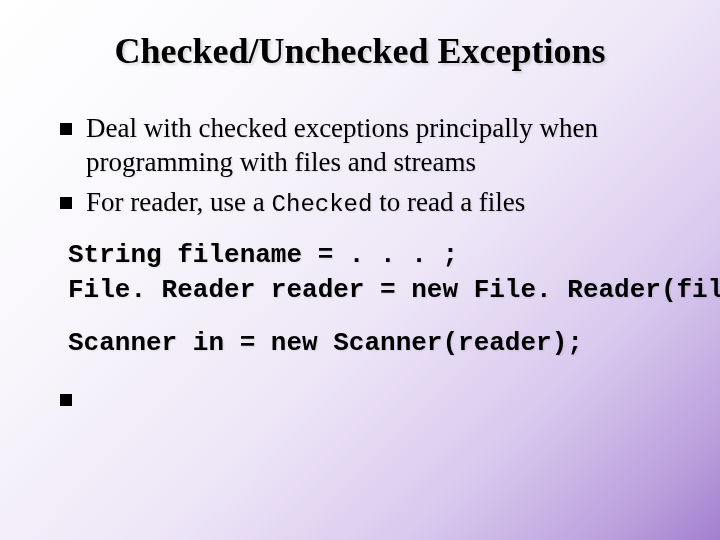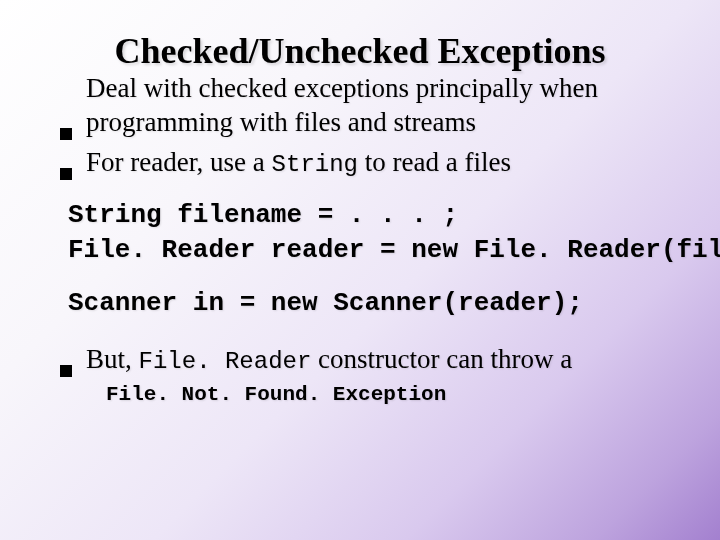--- a/index.html
+++ b/index.html
@@ -9,29 +9,30 @@
       font-family: "Times New Roman", Times, serif;
       background: linear-gradient(135deg, #ffffff 0%, #f8f6fb 30%, #ede6f7 55%, #d9c9ee 75%, #bda3de 90%, #a380cf 100%);
       padding: 30px 40px 40px 40px;
       overflow: hidden;
     }
     .title {
       font-size: 36px;
       font-weight: bold;
       text-align: center;
       color: #000;
+      margin-bottom: 40px;
       text-shadow: 2px 2px 3px rgba(0,0,0,0.15);
     }
     .bullets {
       margin-left: 20px;
       margin-bottom: 18px;
     }
     .bullet-row {
       display: flex;
-      align-items: flex-end;
+      align-items: flex-start;
       margin-bottom: 6px;
     }
     .bullet {
       width: 12px;
       height: 12px;
       background: #000;
       flex-shrink: 0;
       margin-top: 11px;
       margin-right: 14px;
     }
@@ -77,30 +78,26 @@
 <h1 class="title">Checked/Unchecked Exceptions</h1>
 
 <div class="bullets">
   <div class="bullet-row">
     <span class="bullet"></span>
     <span class="bullet-text">Deal with checked exceptions principally when programming with files and streams</span>
   </div>
   <div class="bullet-row">
     <span class="bullet"></span>
     <span class="bullet-text">
-      <span>For reader, use a </span><span class="mono-inline">String</span><span> to read a files</span>
+      <span>For reader, use a </span><span class="mono-inline">Checked</span><span> to read a files</span>
     </span>
   </div>
 </div>
 
 <div class="code-block">String filename = . . . ;
 File. Reader reader = new File. Reader(filename);</div>
 <div class="code-block spaced-top">Scanner in = new Scanner(reader);</div>
 
 <div class="bullets last">
   <div class="bullet-row">
     <span class="bullet"></span>
-    <span class="bullet-text">
-      <span>But, </span><span class="mono-inline">File. Reader</span><span> constructor can throw a</span>
-    </span>
   </div>
-  <span class="mono-sub">File. Not. Found. Exception</span>
 </div>
 
 </body></html>

